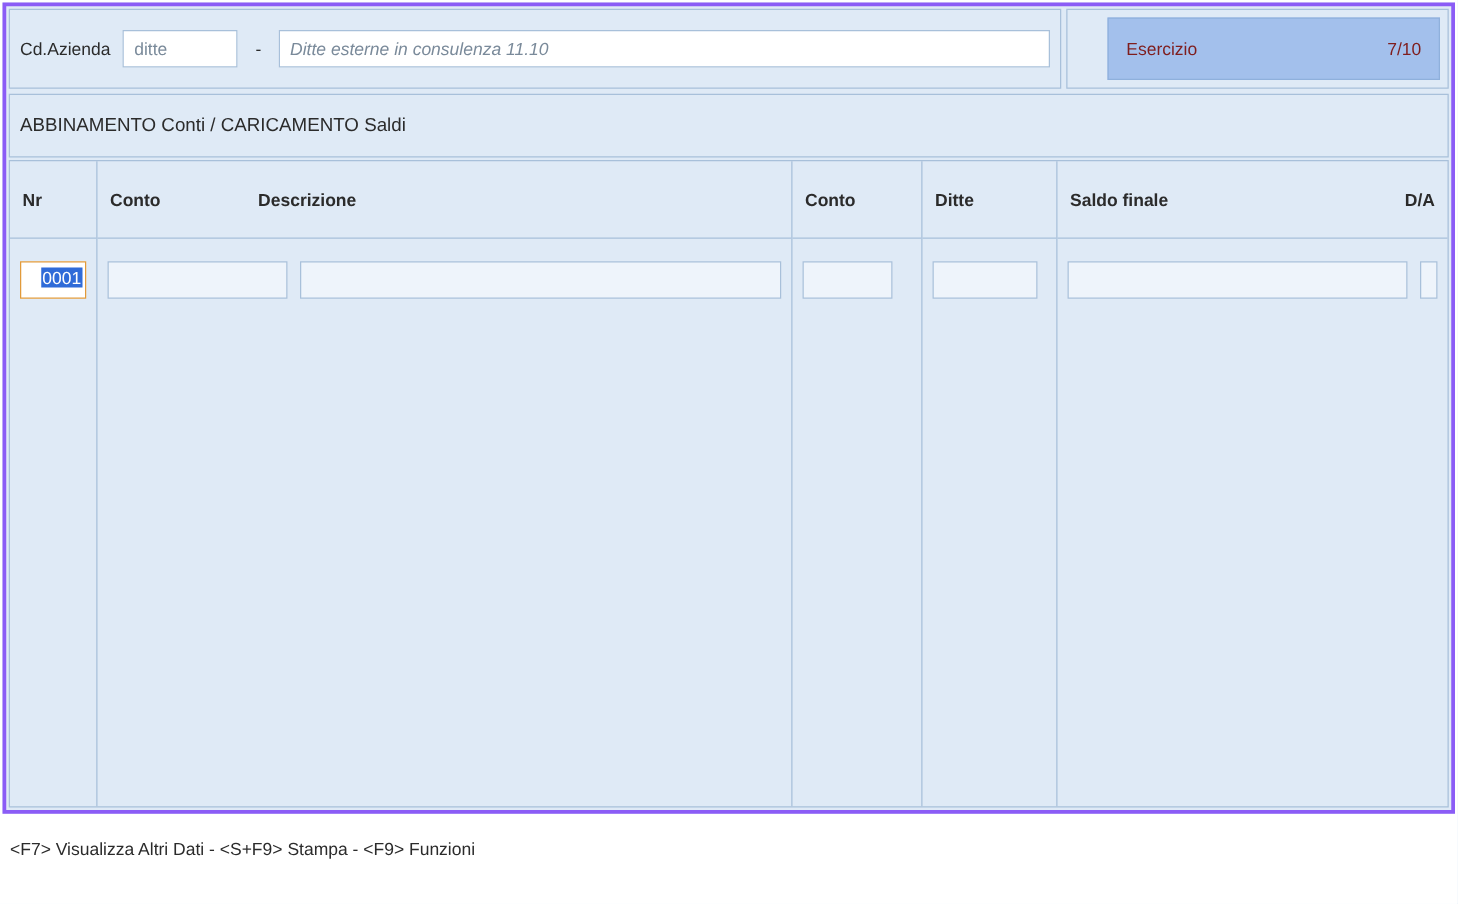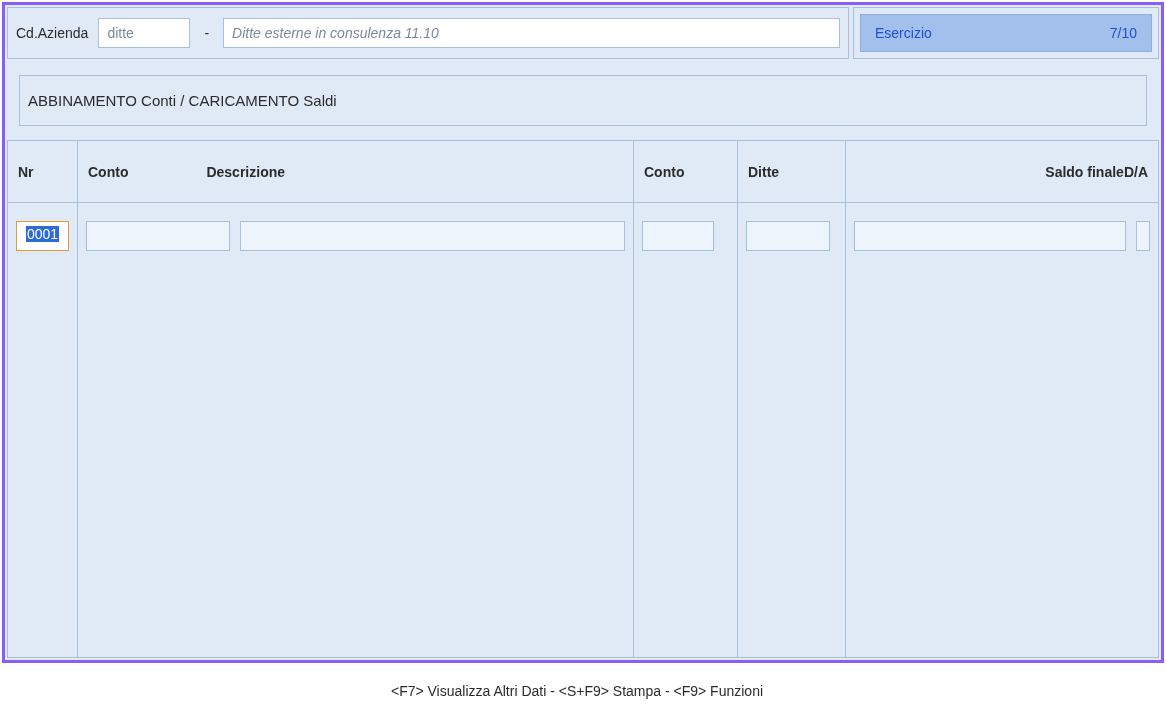--- a/index.html
+++ b/index.html
@@ -40,41 +40,42 @@
     display: flex;
     align-items: stretch;
   }
   .esercizio-bar {
     flex: 1;
     background: #a3c0ec;
     border: 1px solid #8fb0dc;
     display: flex;
     align-items: center;
     justify-content: space-between;
-    padding: 4px 14px;
-    color: #1d4ed8;
+    padding: 16px 14px;
+    color: #7f1d1d;
+    margin-left: 26px;
   }
   .lbl {
     color: #2b2b2b;
   }
   .ro-input {
     border: 1px solid #a8c0da;
     background: #ffffff;
     color: #7a8a9a;
     padding: 5px 8px;
     font-family: inherit;
     font-size: 14px;
     height: 30px;
   }
   .ro-input.small { width: 92px; }
   .ro-input.wide { width: 500px; flex:1;font-style:italic; }
   .sep { color:#2b2b2b; padding:0 4px; }
   .section-title {
     border: 1px solid #a8c0da;
-    margin: 14px;
+    margin: 2px;
     padding: 16px 8px;
     background: #dfeaf6;
     font-size: 15px;
   }
   .grid-area {
     border: 1px solid #a8c0da;
     margin: 2px;
     background: #dfeaf6;
     display: flex;
     height: 518px;
@@ -99,21 +100,21 @@
     padding: 0 10px;
     font-size: 14px;
     color: #2b2b2b;
     font-weight: bold;
   }
   .col-head.dual {
     justify-content: flex-start;
     gap: 78px;
   }
   .col-head.saldo {
-    justify-content: flex-end;
+    justify-content: space-between;
   }
   .col-body {
     flex:1;
     padding: 18px 8px 8px 8px;
     display: flex;
     align-items: flex-start;
     gap: 10px;
   }
   .cell-input {
     border: 1px solid #a8c0da;
@@ -125,41 +126,40 @@
     padding: 4px 6px;
     color: #2b2b2b;
   }
   .nr-input {
     border: 1px solid #e19a3b;
     background: #ffffff;
     height: 30px;
     width: 60px;
     font-family: inherit;
     font-size: 14px;
-    text-align: center;
+    text-align: right;
     padding: 4px 2px;
   }
   .nr-input .sel {
     background: #2f6bd8;
     color: #ffffff;
     padding: 0 1px;
   }
   .col-body.nr { padding: 18px 8px; justify-content:center; }
   .cell-conto1 { width: 144px; }
   .cell-desc   { flex:1; }
   .cell-conto2 { width: 72px; }
   .cell-clifor { width: 84px; }
   .cell-cdc    { width: 30px; }
   .cell-saldo  { flex:1; }
   .cell-da     { width: 14px; }
   .footer {
     padding: 18px 20px 8px 8px;
     font-size: 14px;
     color: #2b2b2b;
-    text-align: center;
   }
 </style>
 </head>
 <body>
 
 <div class="top-wrap">
 
   <div class="top-row">
     <div class="top-left">
       <span class="lbl">Cd.Azienda</span>

